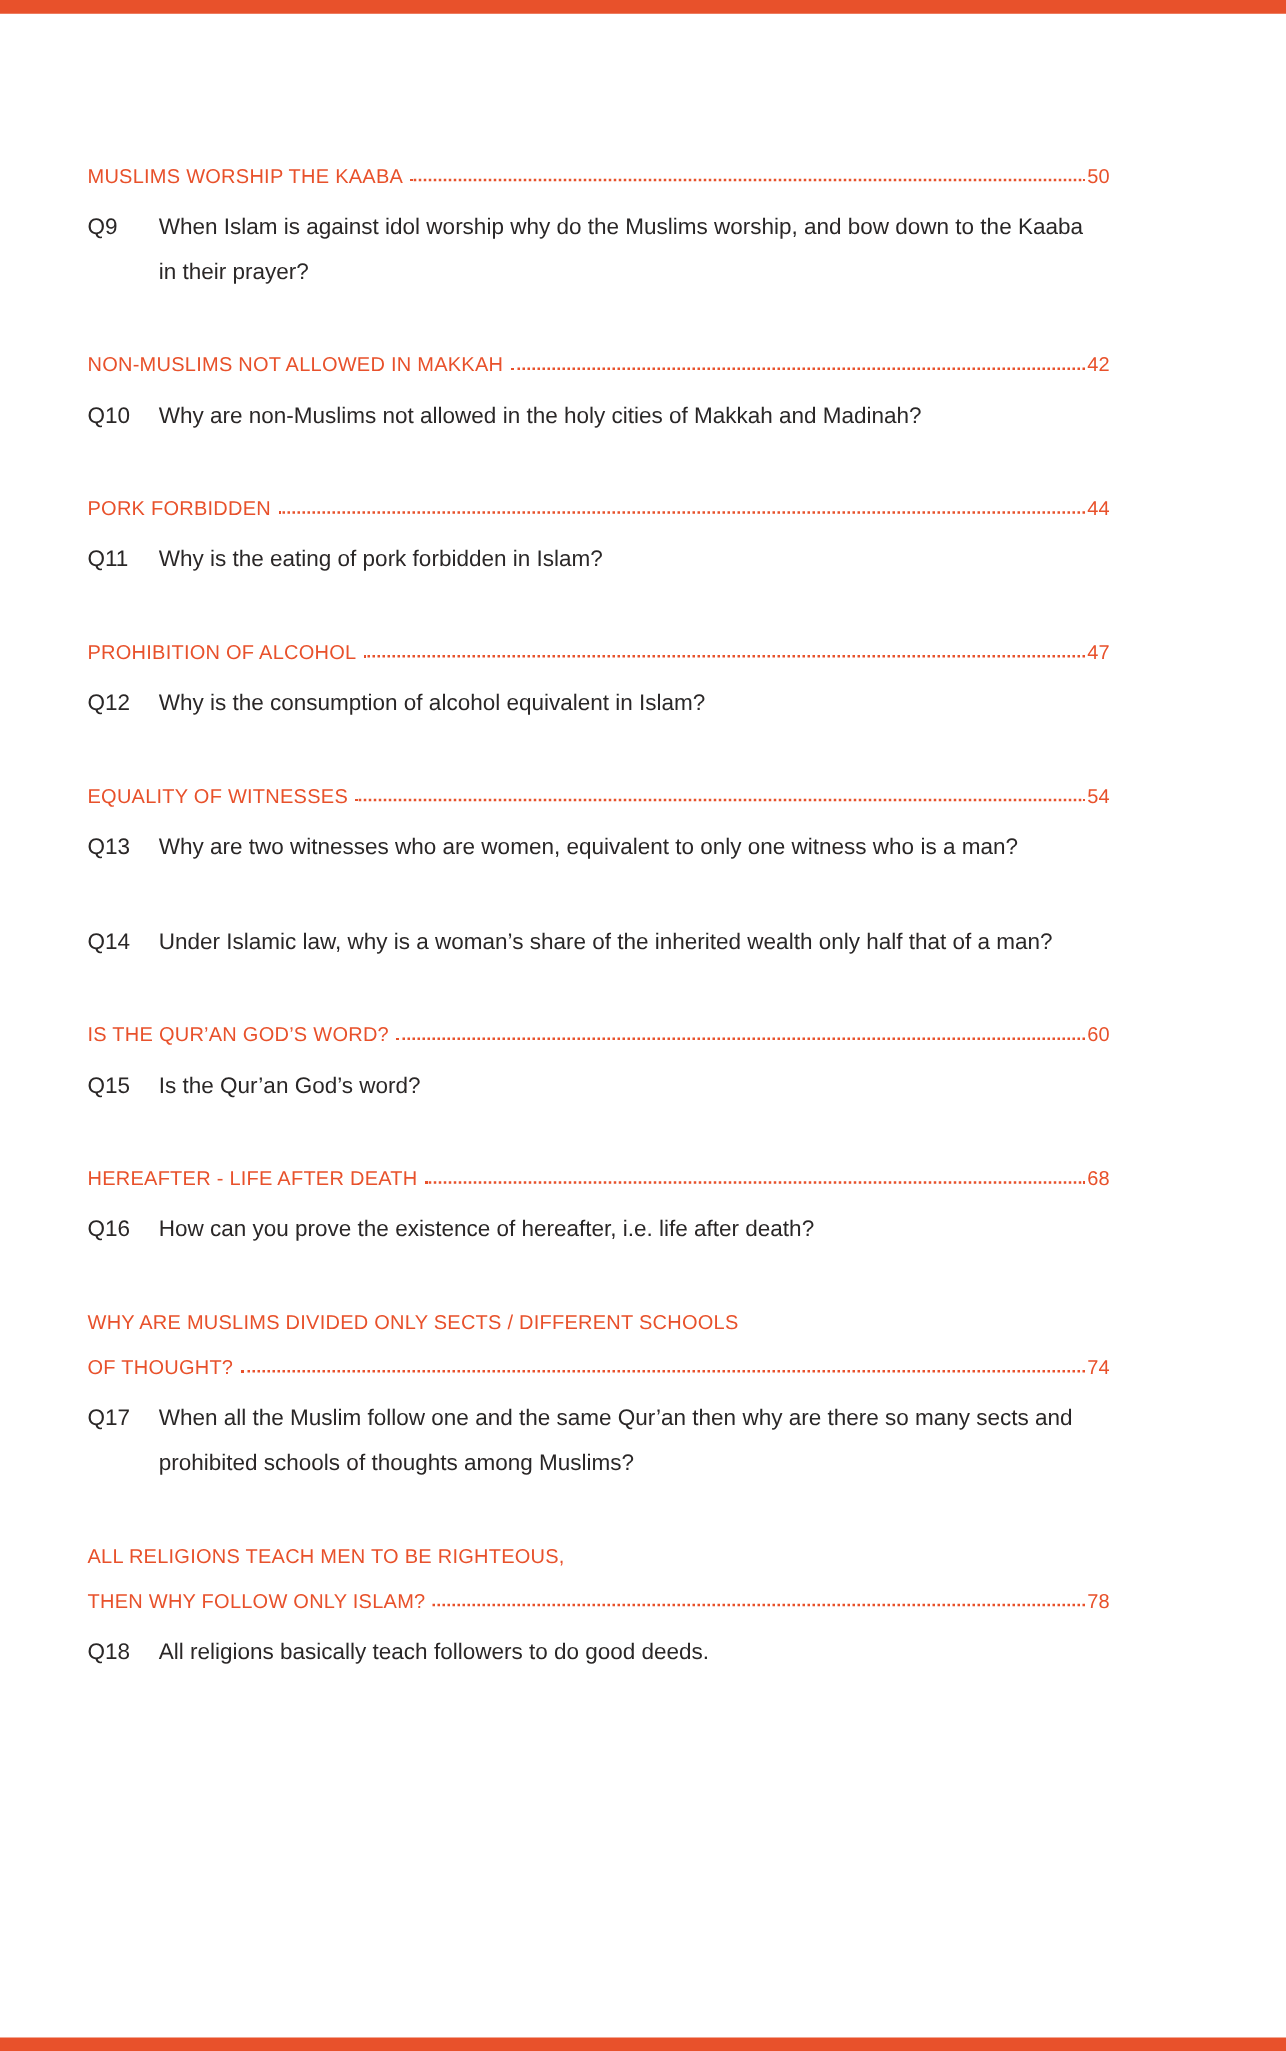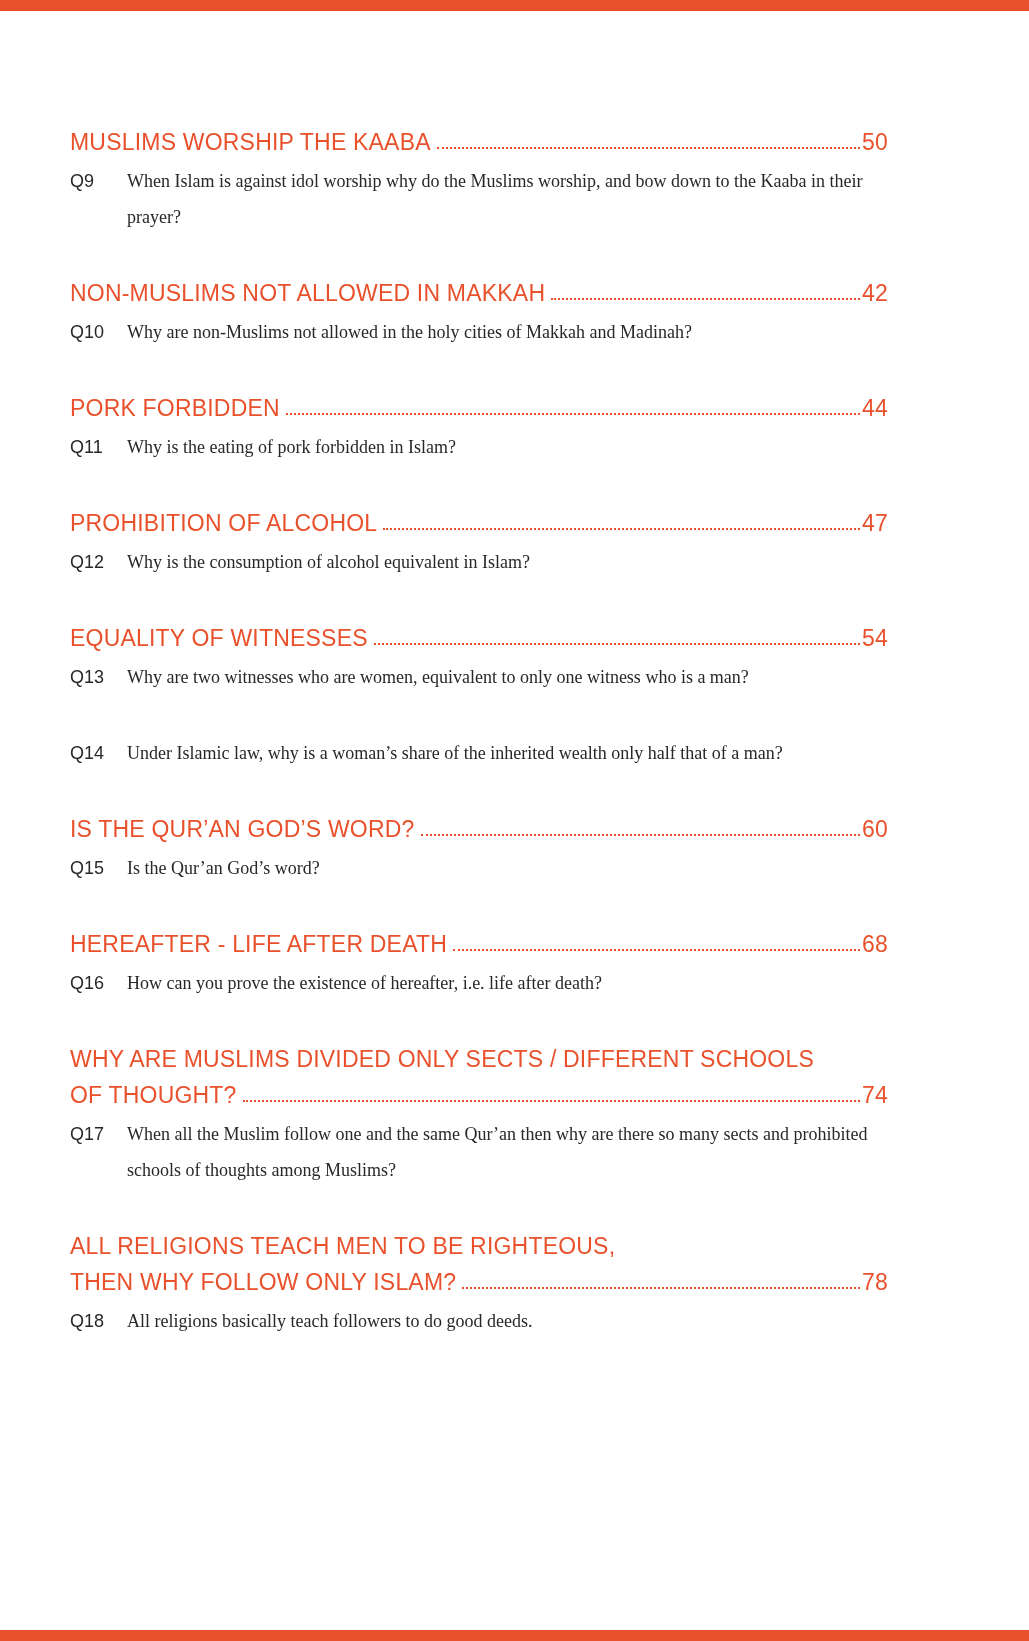--- a/index.html
+++ b/index.html
@@ -33,21 +33,21 @@
   }
 
   .entry {
     margin-bottom: 40px;
   }
 
   .heading-line {
     display: flex;
     align-items: baseline;
     color: #e8512b;
-    font-size: 23px;
+    font-size: 16px;
     line-height: 36px;
     letter-spacing: 0.2px;
   }
   .heading-text {
     white-space: nowrap;
   }
   .dots {
     flex: 1;
     min-width: 20px;
     margin: 0 2px 0 6px;
@@ -67,21 +67,20 @@
     margin-top: 3px;
     color: #2a2727;
   }
   .q-label {
     width: 57px;
     flex-shrink: 0;
   }
   .q-text {
     flex: 1;
     padding-right: 14px;
-    font-family: Liberation Serif, serif;
   }
 </style>
 </head>
 <body>
 
 <div class="edge-bar top"></div>
 
 <div class="content" id="toc-entries">
     <div class="entry">
       <div class="heading-line">

